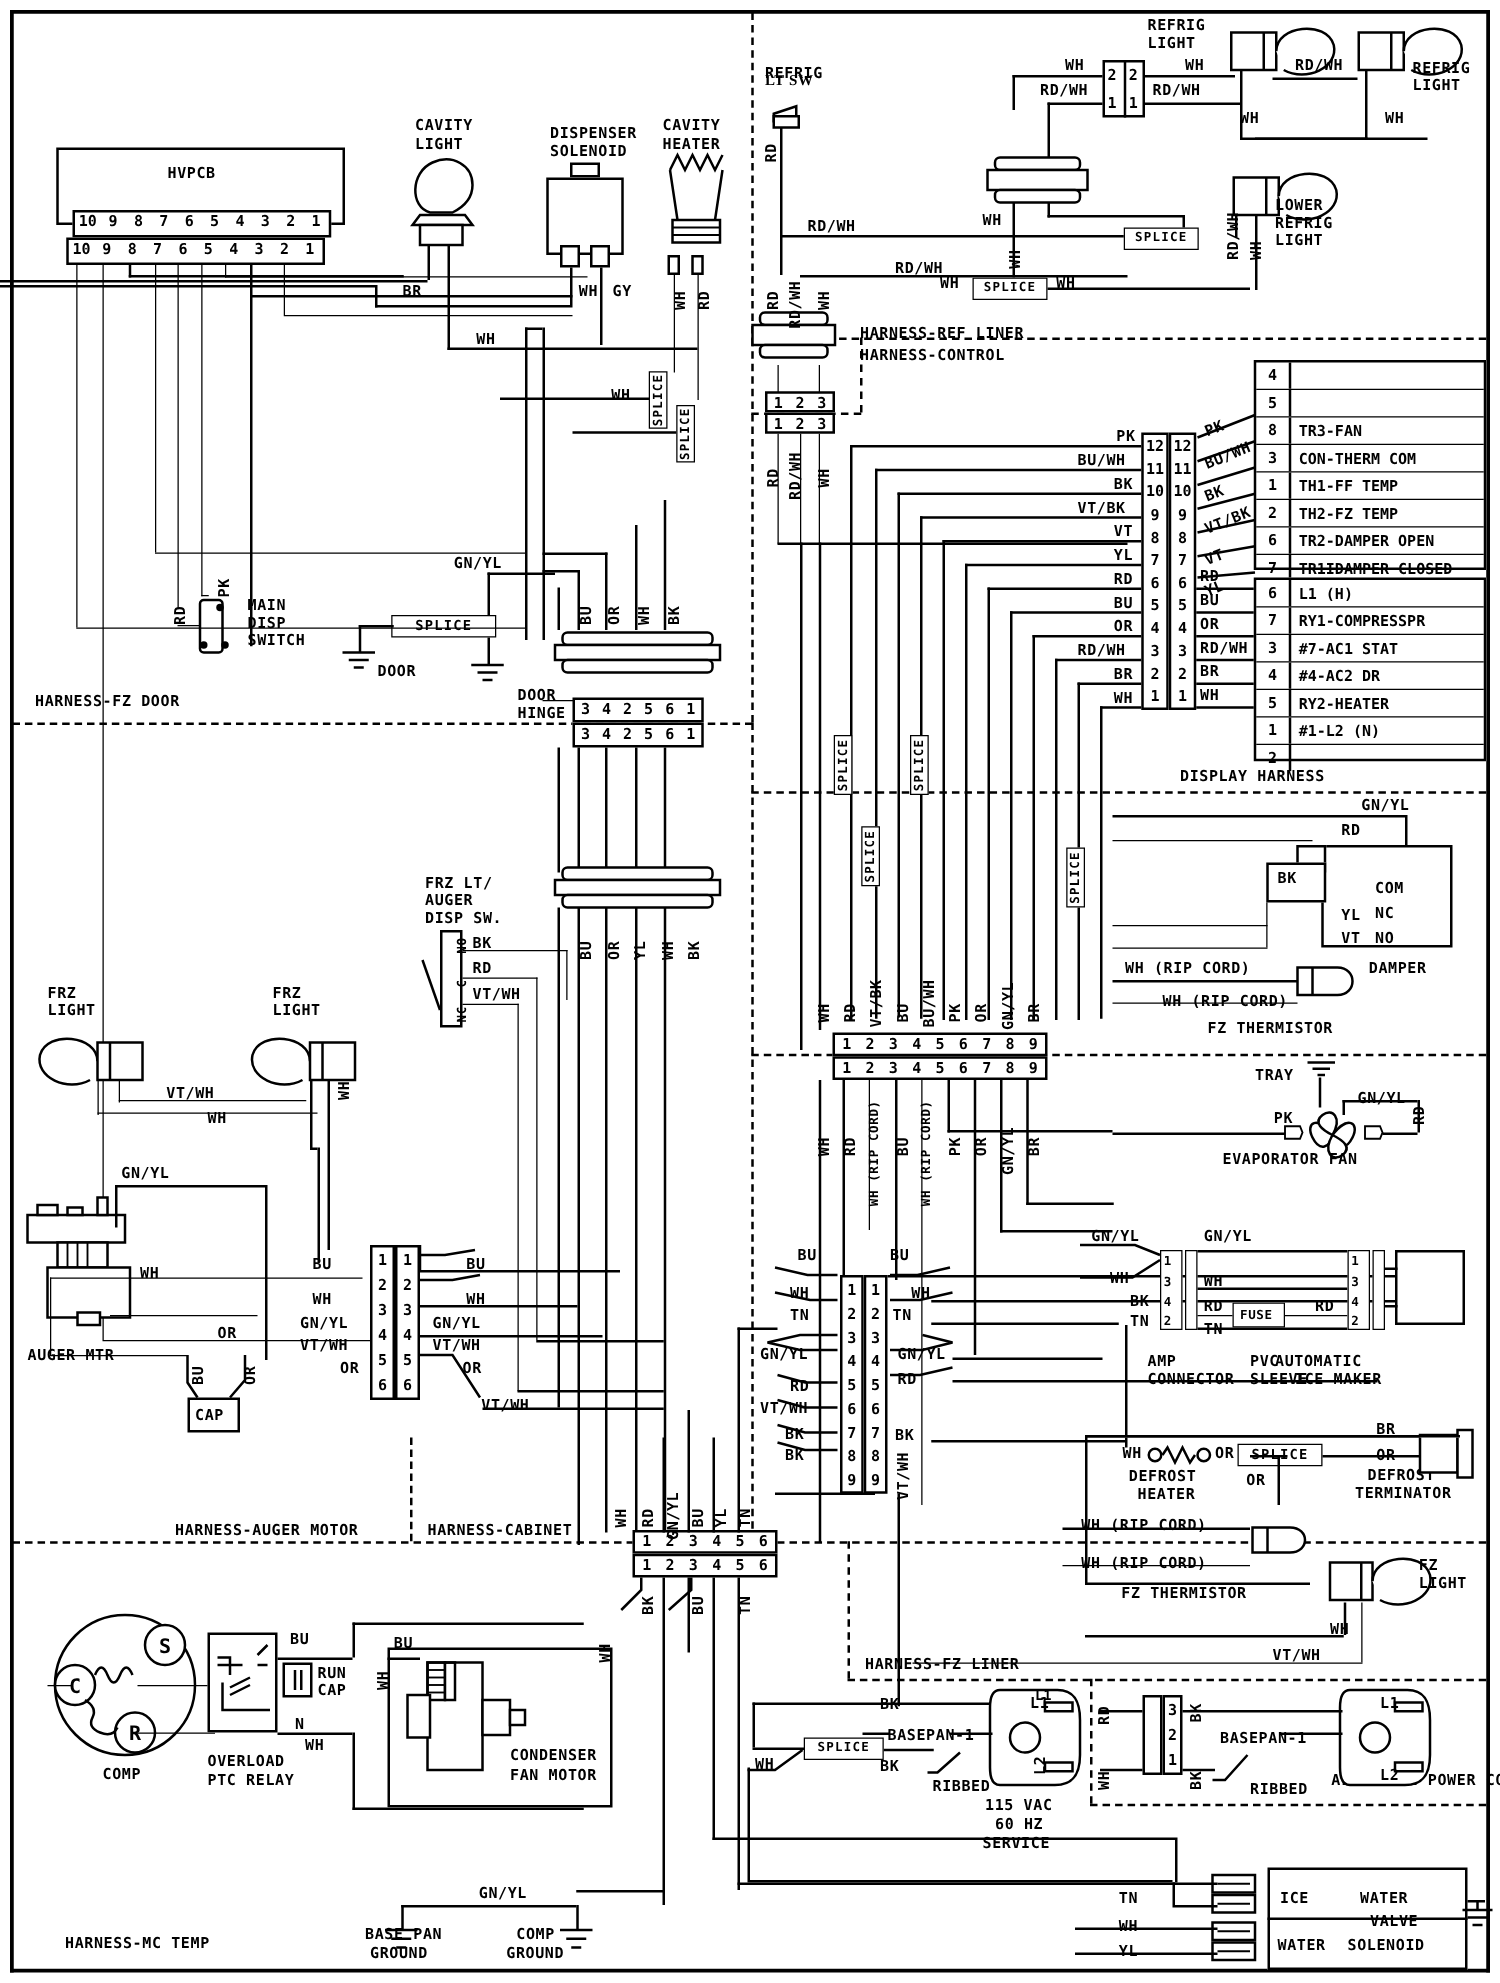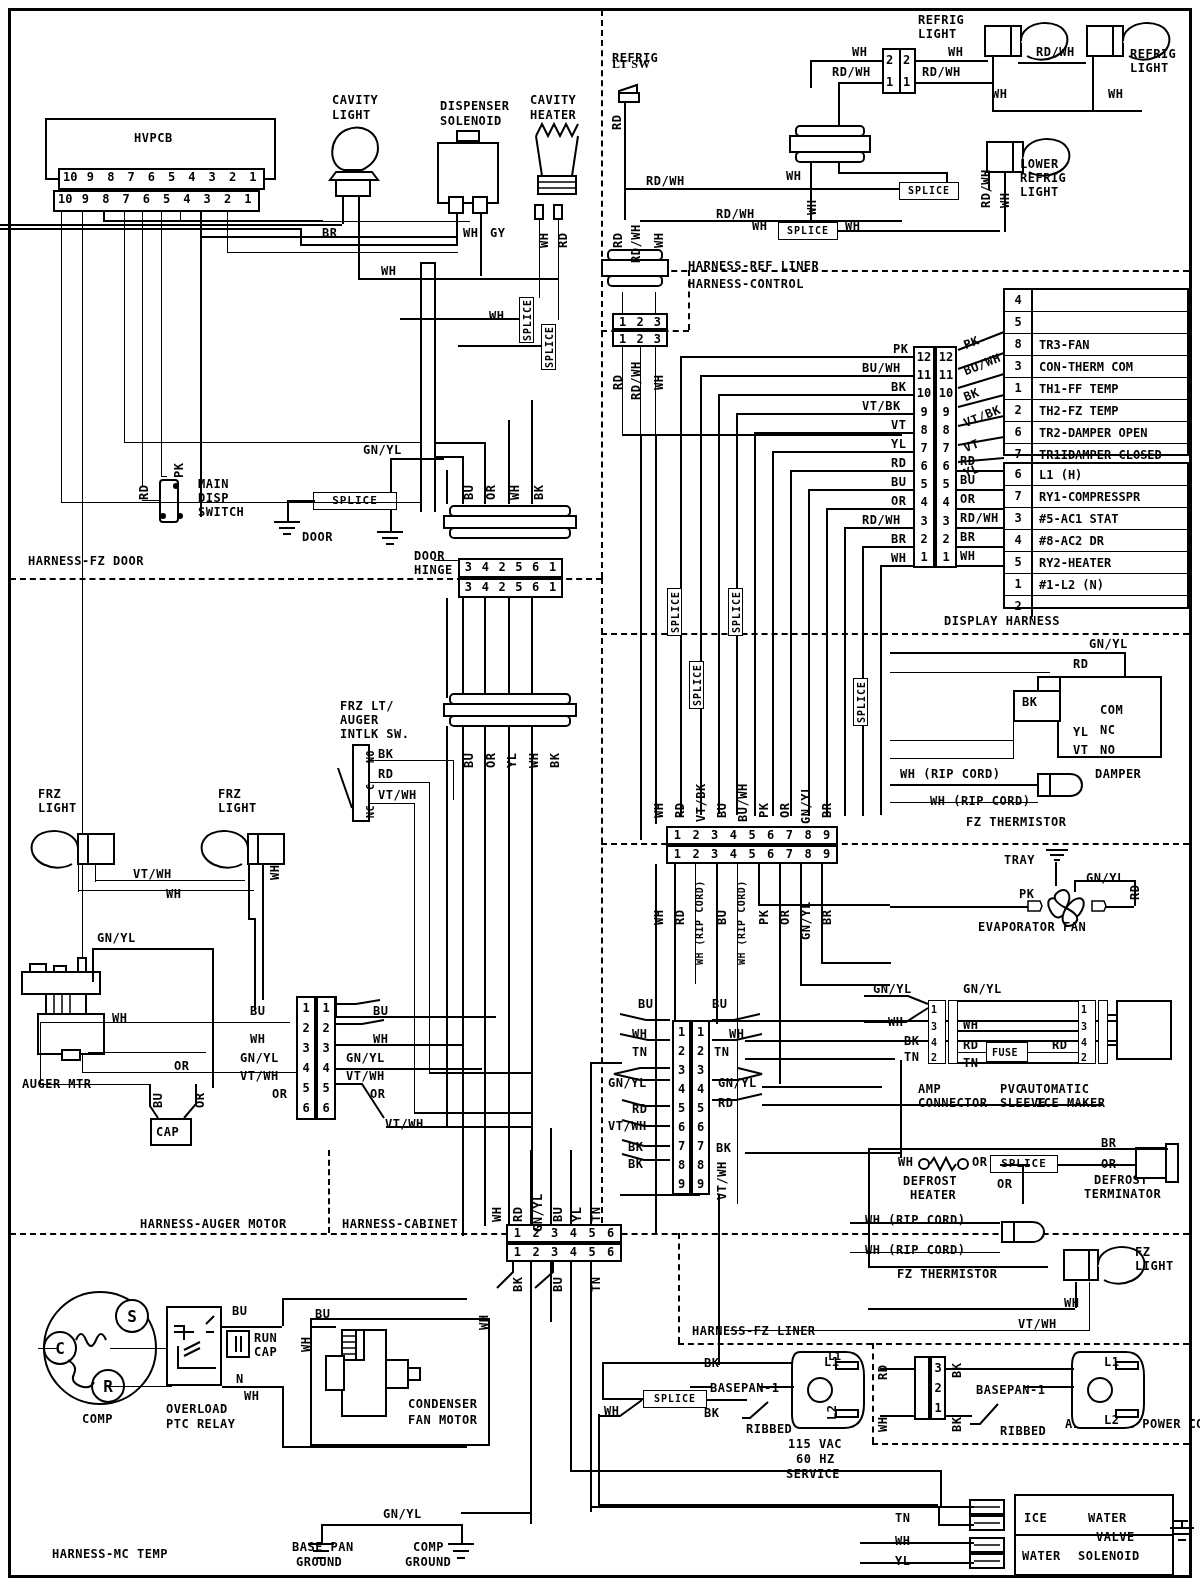--- a/index.html
+++ b/index.html
@@ -252,21 +252,21 @@
   <div class="lbl vert" style="left:549px;top:768px;">BK</div>
 
   <div class="w v2" style="left:462px;top:726px;height:510px;"></div>
   <div class="w v2" style="left:484px;top:726px;height:500px;"></div>
   <div class="w v2" style="left:508px;top:726px;height:510px;"></div>
   <div class="w v2" style="left:531px;top:726px;height:510px;"></div>
   <div class="w v2" style="left:446px;top:726px;height:400px;"></div>
 
   <div class="lbl" style="left:340px;top:700px;">FRZ LT/</div>
   <div class="lbl" style="left:340px;top:714px;">AUGER</div>
-  <div class="lbl" style="left:340px;top:728px;">INTLK SW.</div>
+  <div class="lbl" style="left:340px;top:728px;">DISP SW.</div>
   <div class="box" style="left:352px;top:744px;width:18px;height:78px;"></div>
   <div class="lbl xs vert" style="left:366px;top:763px;">NO</div>
   <div class="lbl xs vert" style="left:366px;top:790px;">C</div>
   <div class="lbl xs vert" style="left:366px;top:818px;">NC</div>
   <svg style="position:absolute;left:336px;top:764px;" width="20" height="50">
     <line x1="2" y1="4" x2="16" y2="44" stroke="#000" stroke-width="2"></line>
   </svg>
   <div class="lbl" style="left:378px;top:748px;">BK</div>
   <div class="lbl" style="left:378px;top:768px;">RD</div>
   <div class="lbl" style="left:378px;top:789px;">VT/WH</div>
@@ -517,25 +517,25 @@
     <div class="termrow" style="height:21px;">
         <span class="termnum" style="line-height:21px;">6</span>
         <span class="termtxt">L1 (H)</span>
       </div>
     <div class="termrow" style="height:21px;">
         <span class="termnum" style="line-height:21px;">7</span>
         <span class="termtxt">RY1-COMPRESSPR</span>
       </div>
     <div class="termrow" style="height:21px;">
         <span class="termnum" style="line-height:21px;">3</span>
-        <span class="termtxt">#5-AC1 STAT</span>
+        <span class="termtxt">#7-AC1 STAT</span>
       </div>
     <div class="termrow" style="height:21px;">
         <span class="termnum" style="line-height:21px;">4</span>
-        <span class="termtxt">#8-AC2 DR</span>
+        <span class="termtxt">#4-AC2 DR</span>
       </div>
     <div class="termrow" style="height:21px;">
         <span class="termnum" style="line-height:21px;">5</span>
         <span class="termtxt">RY2-HEATER</span>
       </div>
     <div class="termrow" style="height:21px;">
         <span class="termnum" style="line-height:21px;">1</span>
         <span class="termtxt">#1-L2 (N)</span>
       </div>
     <div class="termrow" style="height:21px;">

